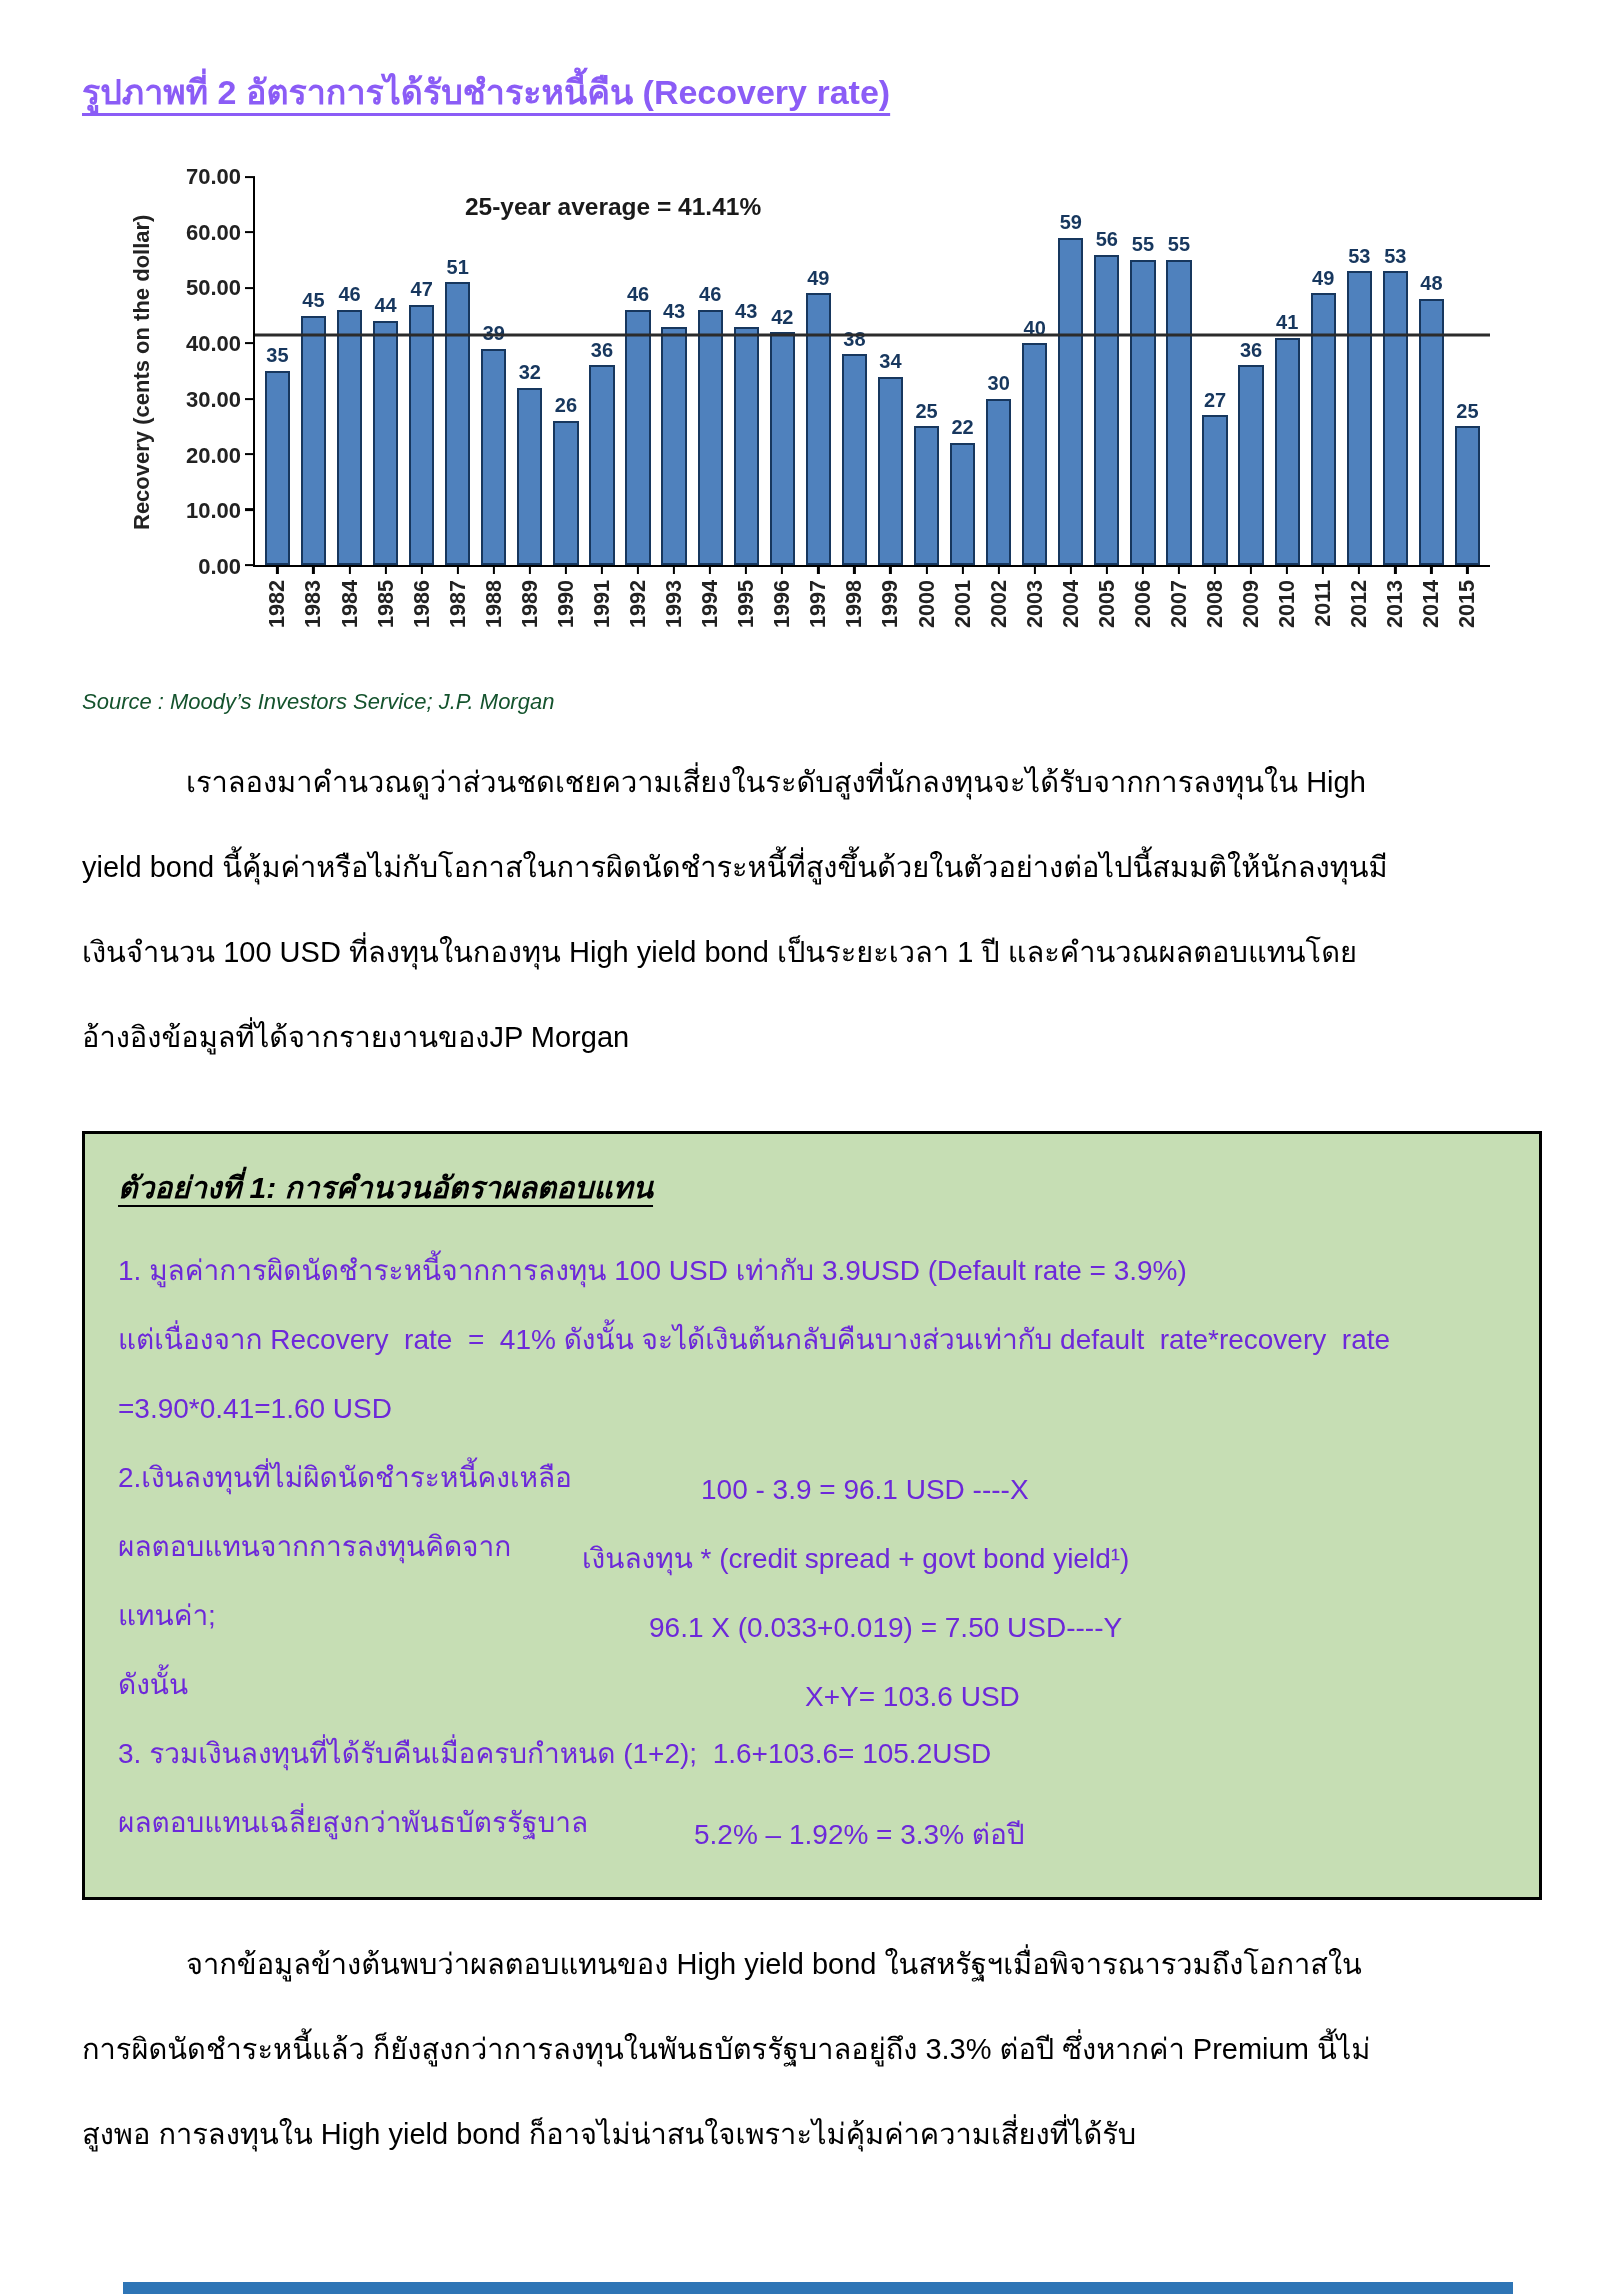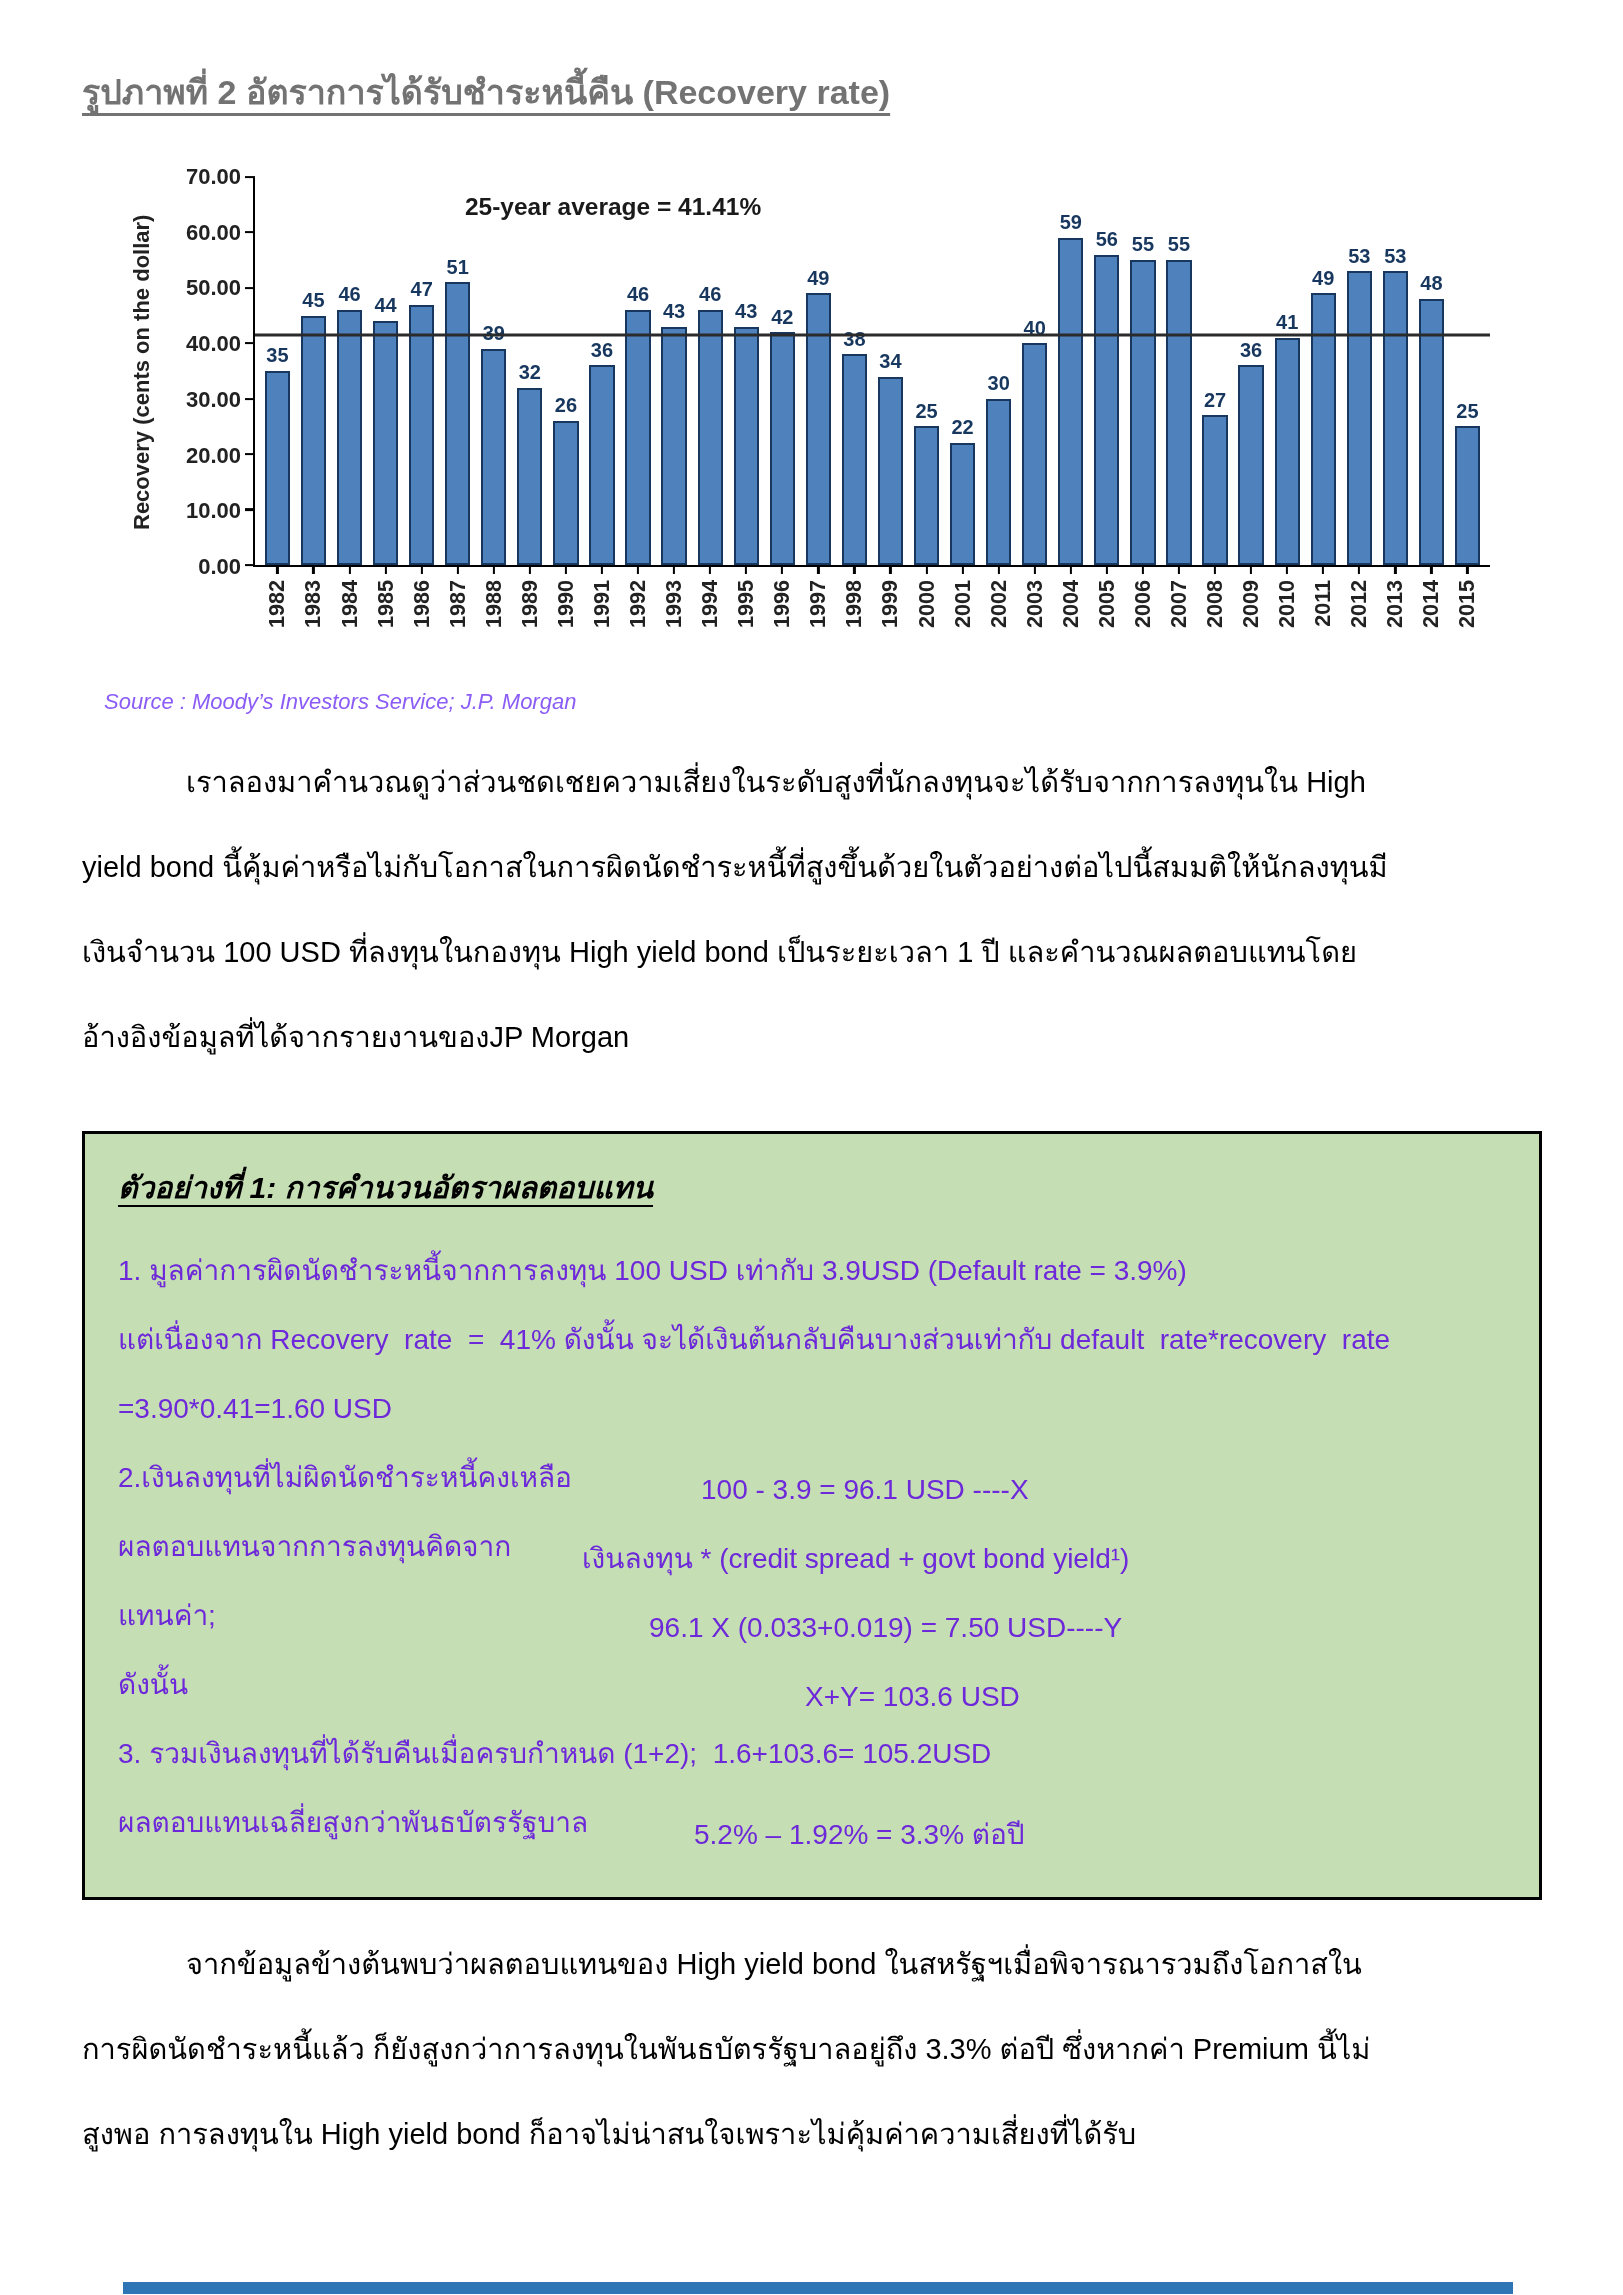--- a/index.html
+++ b/index.html
@@ -4,21 +4,21 @@
 <style>
   html,body{margin:0;padding:0;}
   body{
     width:1624px;height:2295px;position:relative;background:#ffffff;
     font-family:"Liberation Sans","DejaVu Sans",sans-serif;color:#111;
     overflow:hidden;
   }
   .page{position:relative;width:100%;height:100%;padding:0 82px;box-sizing:border-box;}
   
   .doc-title{
-    padding-top:65px;font-size:34px;font-weight:bold;color:#737373;
+    padding-top:65px;font-size:34px;font-weight:bold;color:#8b5cf6;
     text-decoration:underline;text-decoration-thickness:3px;text-underline-offset:9px;
     white-space:pre;
   }
   
   .chart{margin-top:58px;margin-left:37px;margin-right:52px;position:relative;}
   .chart-flex{display:flex;align-items:stretch;height:390px;}
   .ylabel{
     width:46px;display:flex;align-items:center;justify-content:center;
     writing-mode:vertical-rl;transform:rotate(180deg);
     font-size:22px;font-weight:600;color:#222;white-space:nowrap;
@@ -44,21 +44,21 @@
   .col::after{content:'';position:absolute;top:100%;left:50%;width:2.2px;height:9px;background:#000;transform:translateX(-50%);}
   .val{font-size:20px;font-weight:bold;color:#17375e;margin-bottom:3.7px;z-index:2;}
   .bar{width:70%;background:#4f81bd;border:2.2px solid #17375e;box-sizing:border-box;z-index:1;}
   .year{
     position:absolute;top:calc(100% + 15px);left:50%;
     writing-mode:vertical-rl;transform:translateX(-50%) rotate(180deg);
     font-size:21.6px;font-weight:600;color:#222;
   }
   .xlabels-space{height:95px;}
   
-  .source-line{margin-top:27px;margin-left:22px;font-size:22px;font-style:italic;color:#8b5cf6;white-space:pre;}
+  .source-line{margin-top:27px;font-size:22px;font-style:italic;color:#14532d;white-space:pre;}
   
   .para{margin-top:46px;font-size:29px;color:#000;}
   .para .line{white-space:pre;height:85px;line-height:43px;overflow:visible;}
   .para .line:first-child{text-indent:104px;}
   .para2{margin-top:43px;}
   
   .example-box{
     margin-top:30px;background:#c6deb4;border:3px solid #000;box-sizing:border-box;
     padding:30px 33px 25px 33px;position:relative;
   }

